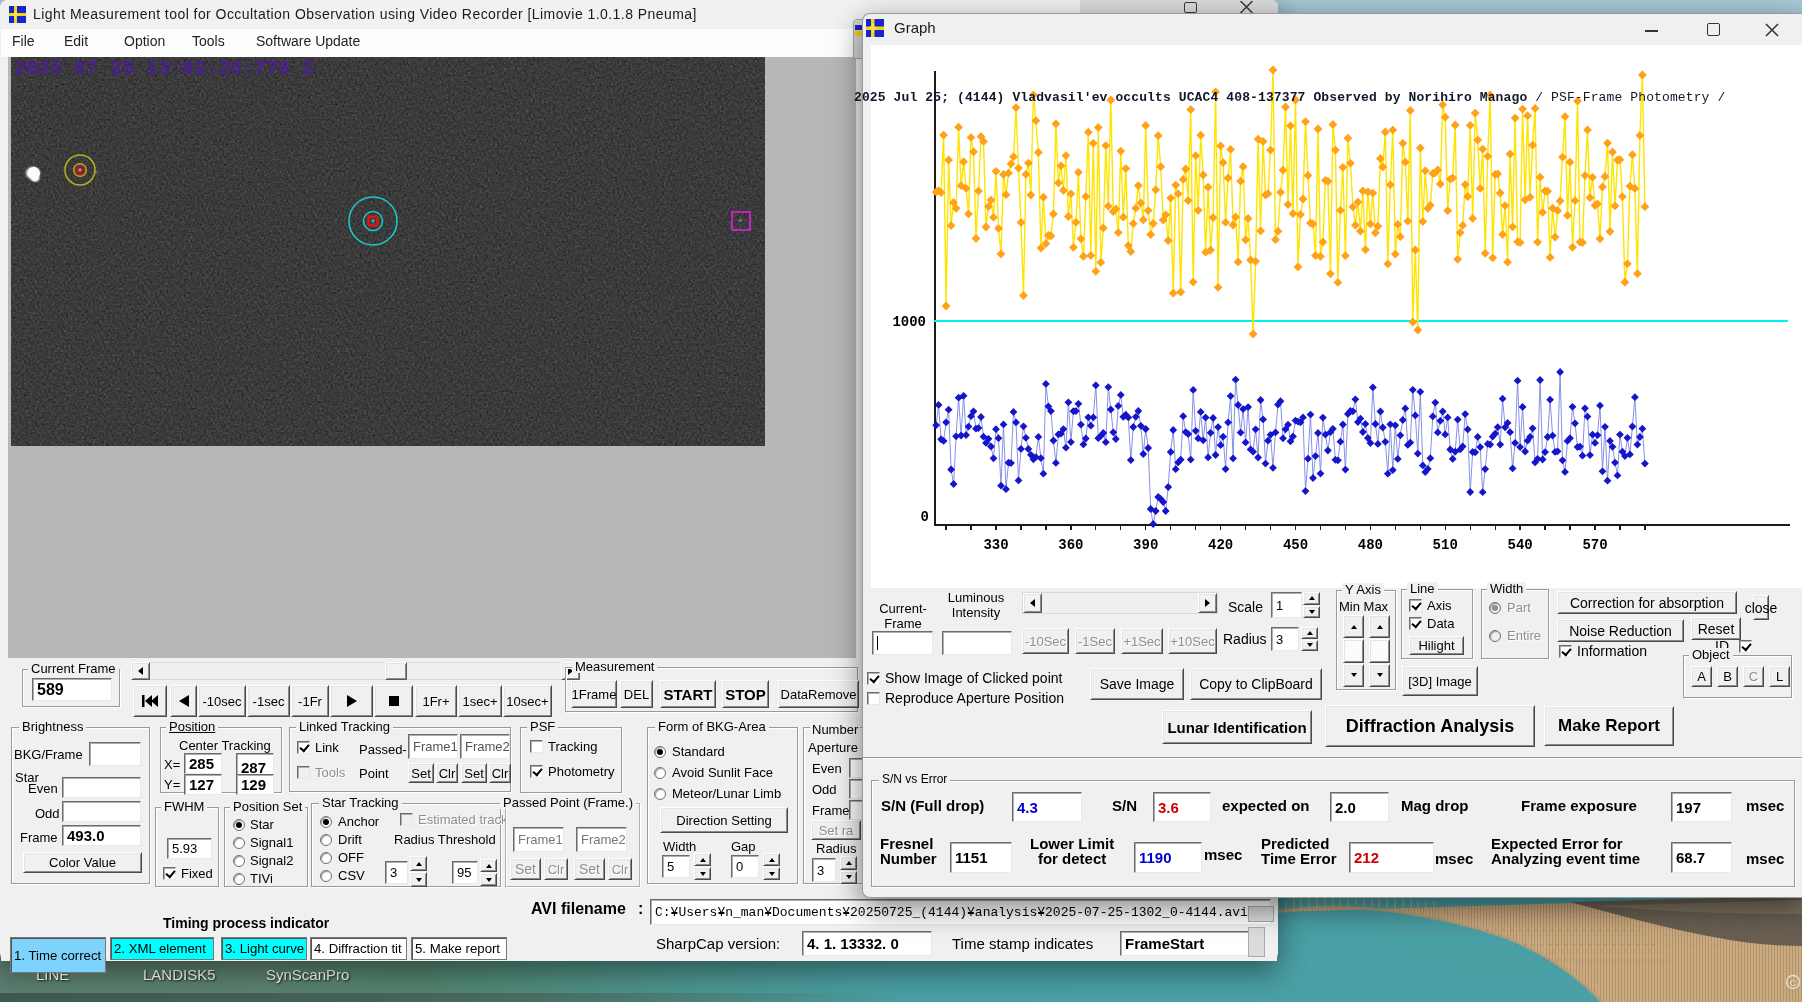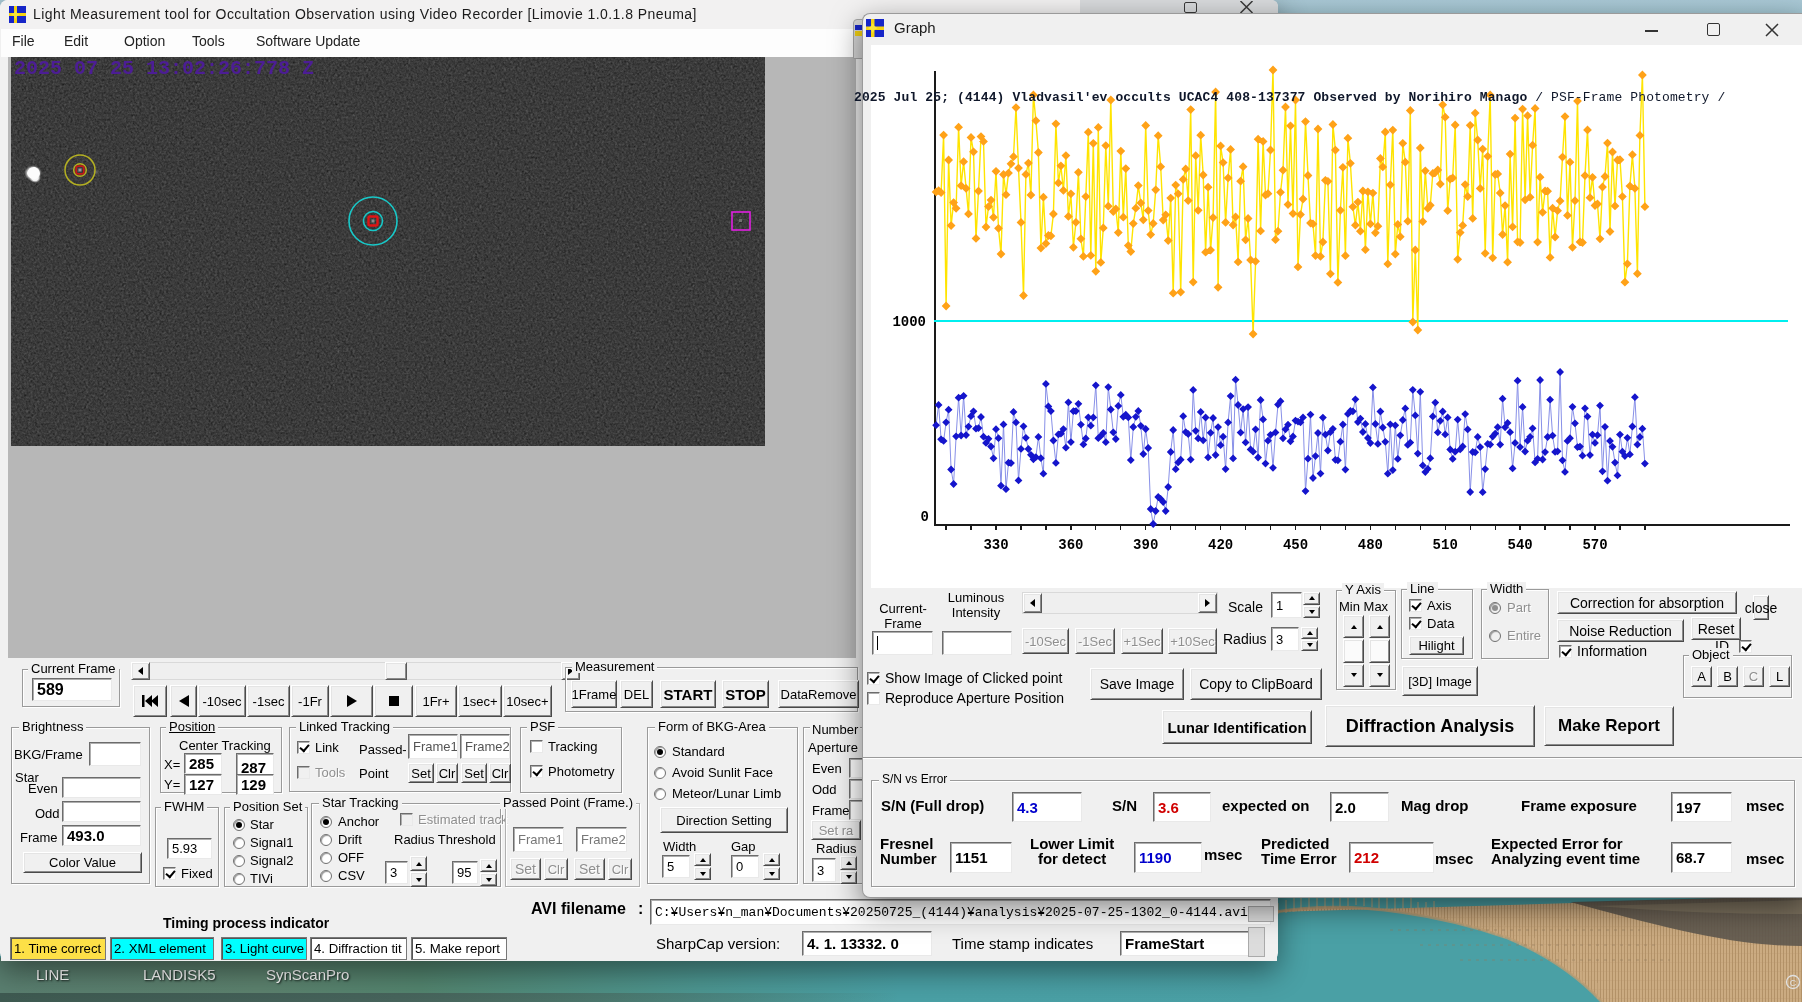--- a/index.html
+++ b/index.html
@@ -310,21 +310,21 @@
 <div class="spin" style="left:840px;top:856px;height:28px;">
     <div></div>
     <div></div>
   </div>
 
 <div class="lbl b" style="left:531px;top:901px;font-size:16px;">AVI filename</div>
 <div class="lbl b" style="left:638px;top:901px;font-size:16px;">:</div>
 <div class="tbx mono" style="left:650px;top:899px;width:621px;height:26px;font-size:13px;">C:¥Users¥n_man¥Documents¥20250725_(4144)¥analysis¥2025-07-25-1302_0-4144.avi</div>
 
 <div class="lbl b" style="left:163px;top:916px;font-size:14px;">Timing process indicator</div>
-<div class="a" style="left:10px;top:937px;width:96px;height:23px;background:#fde047;border:1px solid #777;box-shadow:inset 1px 1px 0 #555;font-size:13.2px;display:flex;align-items:center;padding-left:3px;white-space:nowrap;overflow:hidden;">1. Time correct</div>
+<div class="a" style="left:10px;top:937px;width:96px;height:36px;background:#7dd3fc;border:1px solid #777;box-shadow:inset 1px 1px 0 #555;font-size:13.2px;display:flex;align-items:center;padding-left:3px;white-space:nowrap;overflow:hidden;">1. Time correct</div>
 <div class="a" style="left:110px;top:937px;width:104px;height:23px;background:#00ffff;border:1px solid #777;box-shadow:inset 1px 1px 0 #555;font-size:13.2px;display:flex;align-items:center;padding-left:3px;white-space:nowrap;overflow:hidden;">2. XML element</div>
 <div class="a" style="left:221px;top:937px;width:86px;height:23px;background:#00ffff;border:1px solid #777;box-shadow:inset 1px 1px 0 #555;font-size:13.2px;display:flex;align-items:center;padding-left:3px;white-space:nowrap;overflow:hidden;">3. Light curve</div>
 <div class="a" style="left:310px;top:937px;width:97px;height:23px;background:#fff;border:1px solid #777;box-shadow:inset 1px 1px 0 #555;font-size:13.2px;display:flex;align-items:center;padding-left:3px;white-space:nowrap;overflow:hidden;">4. Diffraction tit</div>
 <div class="a" style="left:411px;top:937px;width:96px;height:23px;background:#fff;border:1px solid #777;box-shadow:inset 1px 1px 0 #555;font-size:13.2px;display:flex;align-items:center;padding-left:3px;white-space:nowrap;overflow:hidden;">5. Make report</div>
 
 <div class="lbl" style="left:656px;top:936px;font-size:15px;">SharpCap version:</div>
 <div class="tbx b" style="left:802px;top:931px;width:130px;height:25px;font-size:15px;">4. 1. 13332. 0</div>
 <div class="lbl" style="left:952px;top:936px;font-size:15px;">Time stamp indicates</div>
 <div class="tbx b" style="left:1120px;top:931px;width:139px;height:25px;font-size:15px;">FrameStart</div>
 

